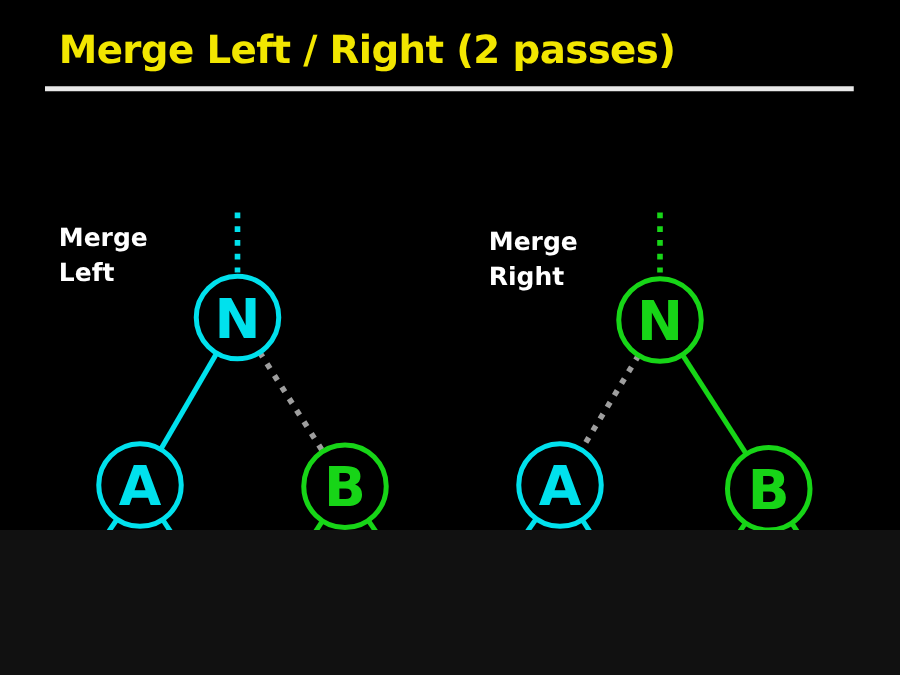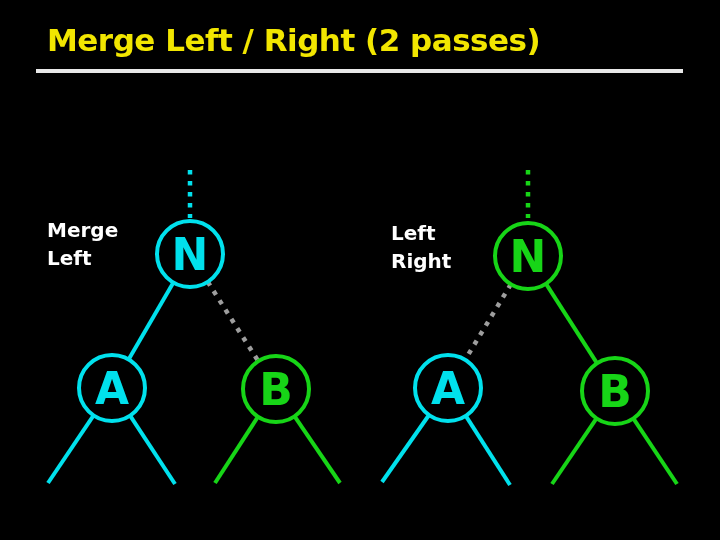--- a/index.html
+++ b/index.html
@@ -9,21 +9,21 @@
     --color-label-text: #ffffff;
     --color-cyan: #00e1ed;
     --color-green: #17d517;
     --color-dotted-gray: #9e9e9e;
   }
   * { margin: 0; padding: 0; box-sizing: border-box; }
   html, body { background: #111; }
   .slide {
     position: relative;
     width: 720px;
-    height: 540px;
+    height: 424px;
     background: var(--color-background);
     overflow: hidden;
     font-family: "DejaVu Sans", "Liberation Sans", sans-serif;
   }
   .slide-title {
     position: absolute;
     left: 47px;
     top: 22px;
     font-size: 31px;
     font-weight: 700;
@@ -48,21 +48,20 @@
     color: var(--color-label-text);
     white-space: nowrap;
   }
   .tree-label {
     position: absolute;
     width: 86px;
     font-size: 20px;
     font-weight: 700;
     line-height: 28px;
     color: var(--color-label-text);
-    margin-top: 40px;
   }
   .tree-label.left  { left: 47px;  top: 176px; }
   .tree-label.right { left: 391px; top: 179px; }
   .diagram-svg {
     position: absolute;
     left: 0; top: 0;
     width: 720px; height: 540px;
   }
   .stroke-cyan   { stroke: var(--color-cyan);  fill: none; }
   .stroke-green  { stroke: var(--color-green); fill: none; }
@@ -82,21 +81,21 @@
 </style>
 </head>
 <body>
 
 <div class="slide">
 
   <div class="slide-title">Merge Left / Right (2 passes)</div>
   <div class="title-divider"></div>
 
   <div class="tree-label left">Merge Left</div>
-  <div class="tree-label right">Left Right</div>
+  <div class="tree-label right">Merge Right</div>
 
   <svg class="diagram-svg" viewBox="0 0 720 540">
 
     <g>
       <line x1="190" y1="170" x2="190" y2="218" class="stroke-cyan edge-dotted"></line>
       <line x1="173.4" y1="282.5" x2="128.6" y2="359.5" class="stroke-cyan edge-solid"></line>
       <line x1="207.7" y1="281.8" x2="258.3" y2="361.2" class="stroke-gray edge-dotted"></line>
       <line x1="93.6" y1="415.4" x2="48" y2="483" class="stroke-cyan edge-solid"></line>
       <line x1="130.1" y1="415.6" x2="175" y2="484" class="stroke-cyan edge-solid"></line>
       <line x1="258" y1="416.7" x2="215" y2="483" class="stroke-green edge-solid"></line>

